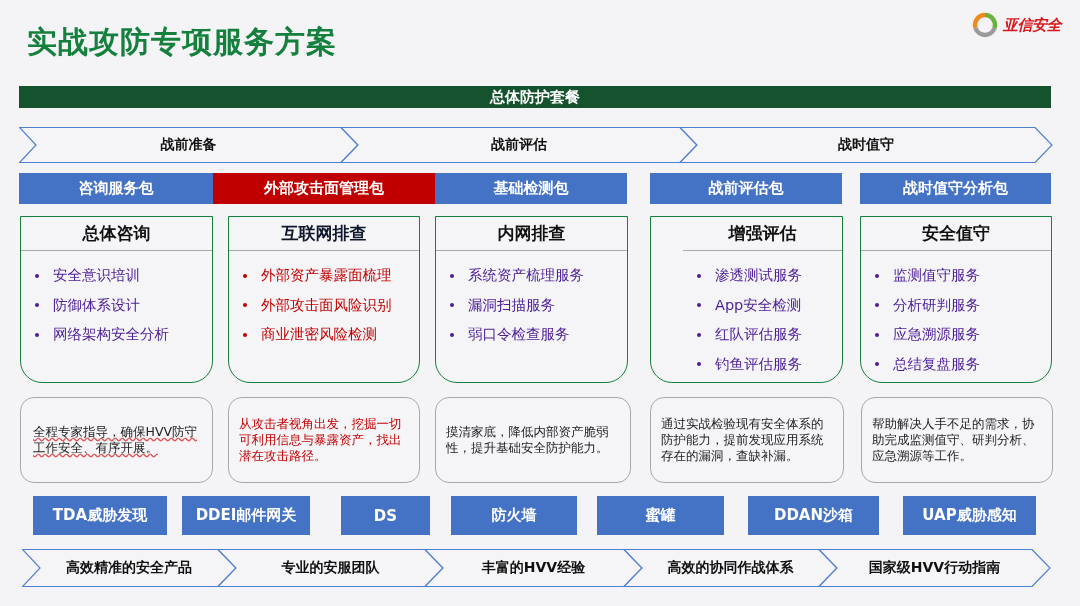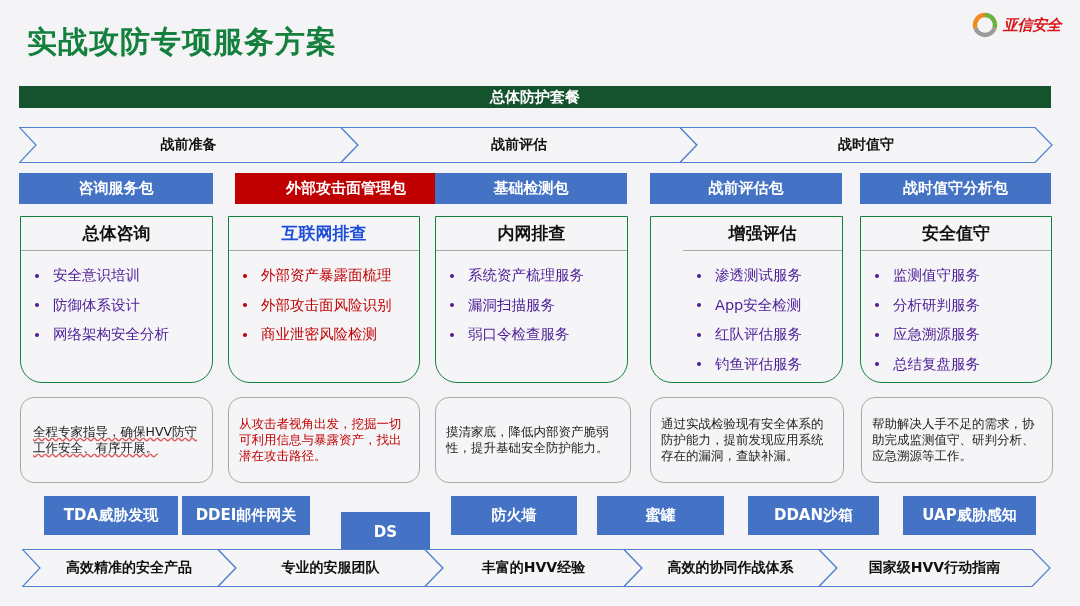--- a/index.html
+++ b/index.html
@@ -31,21 +31,21 @@
   }
   .pkg.red { background:#c00000; }
   .card {
     position:absolute; top:216px; height:167px; box-sizing:border-box;
     border:1px solid #15803d; border-radius:0 0 22px 22px; background:#f5f5f8;
   }
   .card-head {
     height:33px; border-bottom:1px solid #a8a8a8; display:flex; align-items:center; justify-content:center;
     font-size:17px; font-weight:bold; color:#111;
   }
-  .card.red .card-head { color:#1d4ed8; }
+  .card.red .card-head { color:#0f172a; }
   .card ul { list-style:none; margin:0; padding:10px 0 0 12px; }
   .card li { font-size:14.5px; line-height:29.5px; color:#4c1d95; display:flex; align-items:center; }
   .card.red li { color:#c00000; }
   .card li .dot { display:inline-block; width:4px; height:4px; border-radius:50%; background:currentColor; margin-right:14px; margin-left:2px; }
   .desc {
     position:absolute; top:397px; height:86px; box-sizing:border-box;
     border:1px solid #a8a8a8; border-radius:14px; background:#f5f5f8;
     font-size:12.5px; line-height:16px; color:#222; display:flex; align-items:center;
     padding:0 10px;
   }
@@ -79,21 +79,21 @@
       <polygon points="322,0.5 661,0.5 678,18 661,35.5 322,35.5 339,18"></polygon>
       <polygon points="661,0.5 1016,0.5 1033,18 1016,35.5 661,35.5 678,18"></polygon>
     </g>
   </svg>
   <div class="chev-label" style="left:17px;top:0;width:305px;height:36px;">战前准备</div>
   <div class="chev-label" style="left:339px;top:0;width:322px;height:36px;">战前评估</div>
   <div class="chev-label" style="left:678px;top:0;width:338px;height:36px;">战时值守</div>
 </div>
 
 <div class="pkg" style="left:19px;width:194px;">咨询服务包</div>
-<div class="pkg red" style="left:235px;width:222px;">外部攻击面管理包</div>
+<div class="pkg red" style="left:213px;width:222px;">外部攻击面管理包</div>
 <div class="pkg" style="left:435px;width:192px;">基础检测包</div>
 <div class="pkg" style="left:650px;width:192px;">战前评估包</div>
 <div class="pkg" style="left:860px;width:191px;">战时值守分析包</div>
 
 <div class="card" style="left:20px;width:193px;">
   <div class="card-head">总体咨询</div>
   <ul>
     <li>
         <span class="dot"></span>
         <span>安全意识培训</span>
@@ -198,23 +198,23 @@
 <div class="desc" style="left:435px;width:196px;">
   <span>摸清家底，降低内部资产脆弱性，提升基础安全防护能力。</span>
 </div>
 <div class="desc" style="left:650px;width:194px;">
   <span>通过实战检验现有安全体系的防护能力，提前发现应用系统存在的漏洞，查缺补漏。</span>
 </div>
 <div class="desc" style="left:861px;width:192px;">
   <span>帮助解决人手不足的需求，协助完成监测值守、研判分析、应急溯源等工作。</span>
 </div>
 
-<div class="prod" style="left:44px;width:134px;">TDA威胁发现</div>
+<div class="prod" style="left:33px;width:134px;">TDA威胁发现</div>
 <div class="prod" style="left:182px;width:128px;">DDEI邮件网关</div>
-<div class="prod" style="left:341px;width:89px;margin-top:16px;">DS</div>
+<div class="prod" style="left:341px;width:89px;">DS</div>
 <div class="prod" style="left:451px;width:126px;">防火墙</div>
 <div class="prod" style="left:597px;width:127px;">蜜罐</div>
 <div class="prod" style="left:748px;width:131px;">DDAN沙箱</div>
 <div class="prod" style="left:903px;width:133px;">UAP威胁感知</div>
 
 <div class="abs chev-row" style="left:22px;top:549px;height:38px;">
   <svg width="1034" height="38">
     <g fill="#f5f5f8" stroke="#4f7fcf" stroke-width="1.2">
       <polygon points="0.5,0.5 196,0.5 214,19 196,37.5 0.5,37.5 18,19"></polygon>
       <polygon points="196,0.5 403,0.5 421,19 403,37.5 196,37.5 214,19"></polygon>

